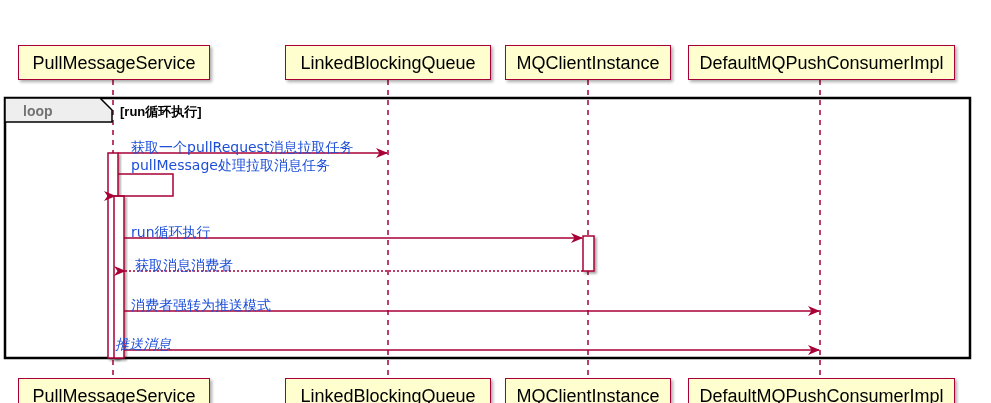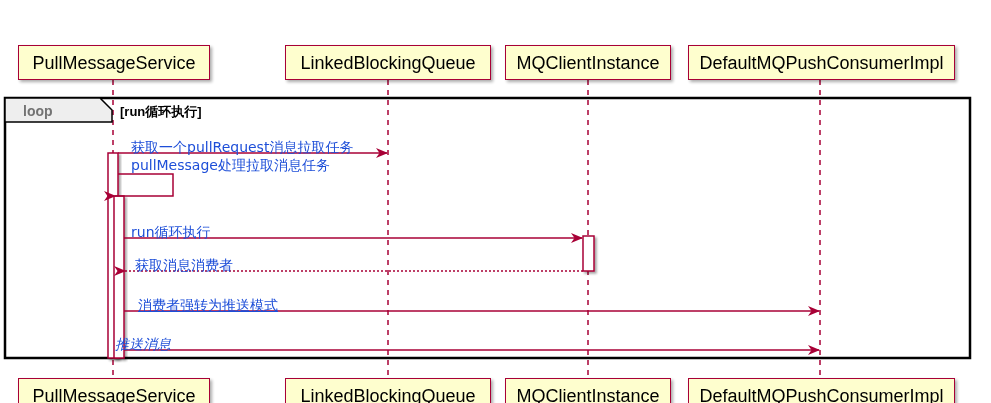--- a/index.html
+++ b/index.html
@@ -116,20 +116,20 @@
       </div>
       <div class="participant-box" style="left: 688px; top: 350px; width: 267px; height: 35px; background: rgb(254, 254, 206); border-color: rgb(168, 0, 54);">
         <span>DefaultMQPushConsumerImpl</span>
       </div>
     </div>
   <div id="labels-layer">
       <div class="msg-label cjk" style="left: 131px; top: 112px;">获取一个pullRequest消息拉取任务</div>
       <div class="msg-label cjk" style="left: 131px; top: 130px;">pullMessage处理拉取消息任务</div>
       <div class="msg-label cjk" style="left: 131px; top: 197px;">run循环执行</div>
       <div class="msg-label cjk" style="left: 135px; top: 230px;">获取消息消费者</div>
-      <div class="msg-label cjk" style="left: 138px; top: 270px; text-decoration: underline;">消费者强转为推送模式</div>
+      <div class="msg-label cjk" style="left: 131px; top: 270px;">消费者强转为推送模式</div>
       <div class="msg-label cjk" style="left: 115px; top: 309px; font-style: italic;">推送消息</div>
     </div>
 
   <div class="loop-tag" id="loop-tag-el" style="left: 23px; top: 76px;">loop</div>
   <div class="loop-cond" id="loop-cond-el" style="left: 120px; top: 77px;">[run循环执行]</div>
 
 </div>
 
 </body></html>

